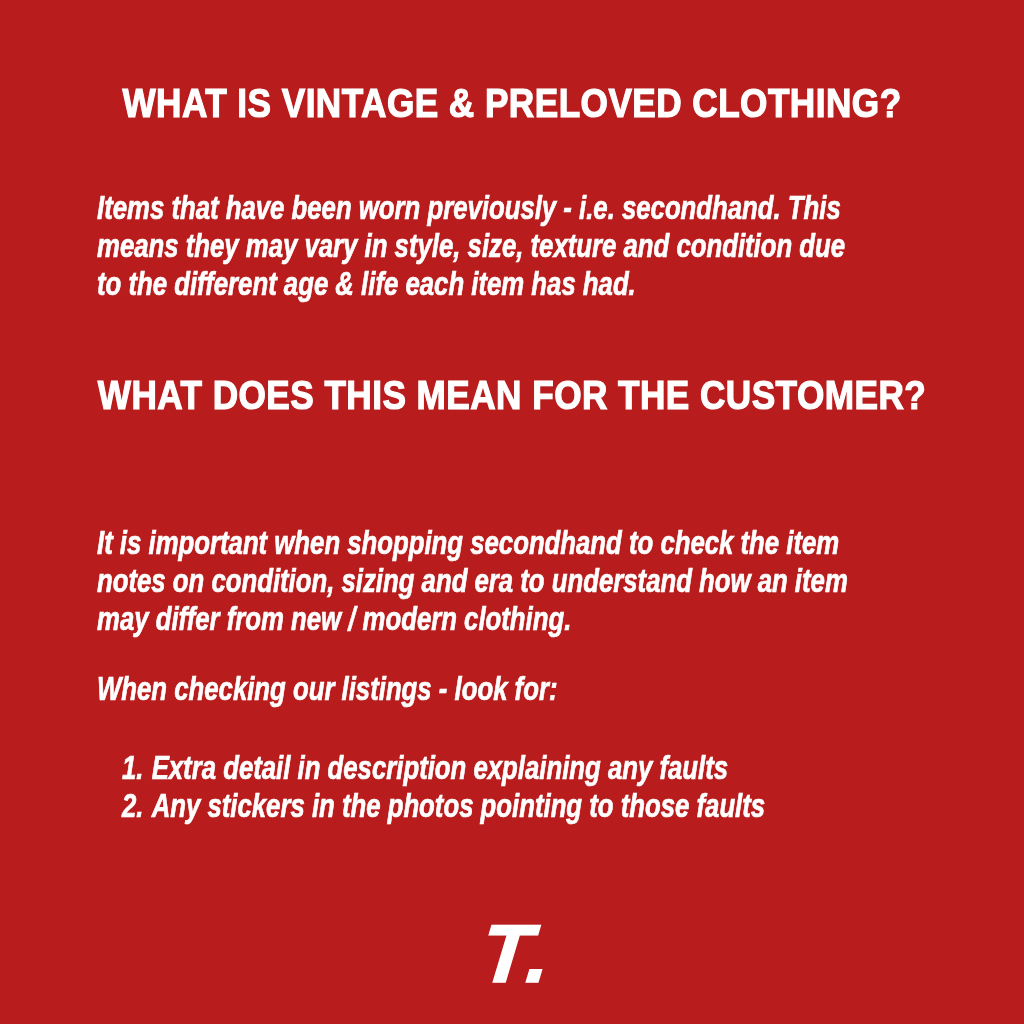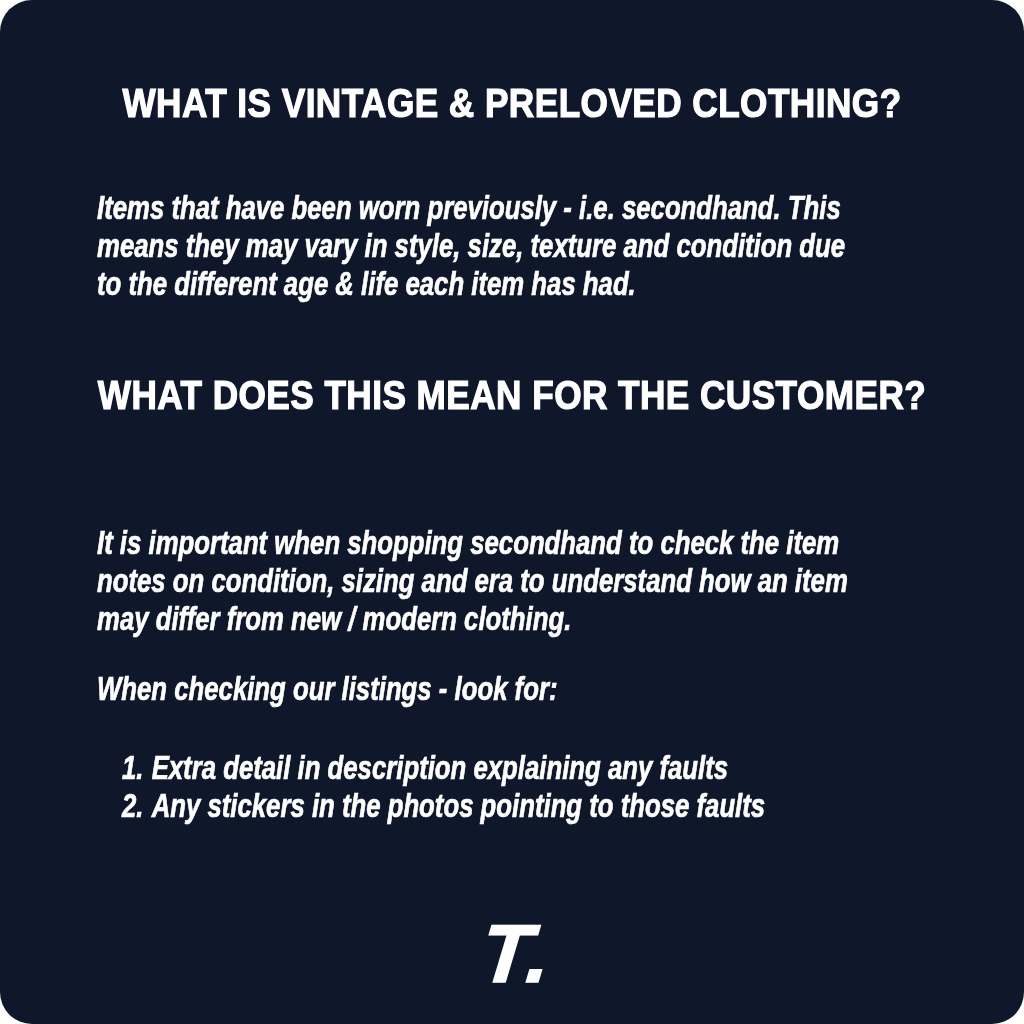--- a/index.html
+++ b/index.html
@@ -74,21 +74,21 @@
     line-height: 84px;
     letter-spacing: 2px;
     -webkit-text-stroke: 1.5px currentColor;
     transform: skewX(-6deg);
     transform-origin: center bottom;
   }
 </style>
 </head>
 <body>
 
-<div class="canvas" style="background: #0f172a; color: rgb(255, 255, 255); border-radius: 32px;">
+<div class="canvas" style="background: #b91c1c; color: rgb(255, 255, 255);">
 
   <div class="heading heading-main">WHAT IS VINTAGE &amp; PRELOVED CLOTHING?</div>
 
   <div class="copy para-intro">
     <div class="line">Items that have been worn previously - i.e. secondhand. This</div>
     <div class="line">means they may vary in style, size, texture and condition due</div>
     <div class="line">to the different age &amp; life each item has had.</div>
   </div>
 
   <div class="heading heading-sub">WHAT DOES THIS MEAN FOR THE CUSTOMER?</div>

